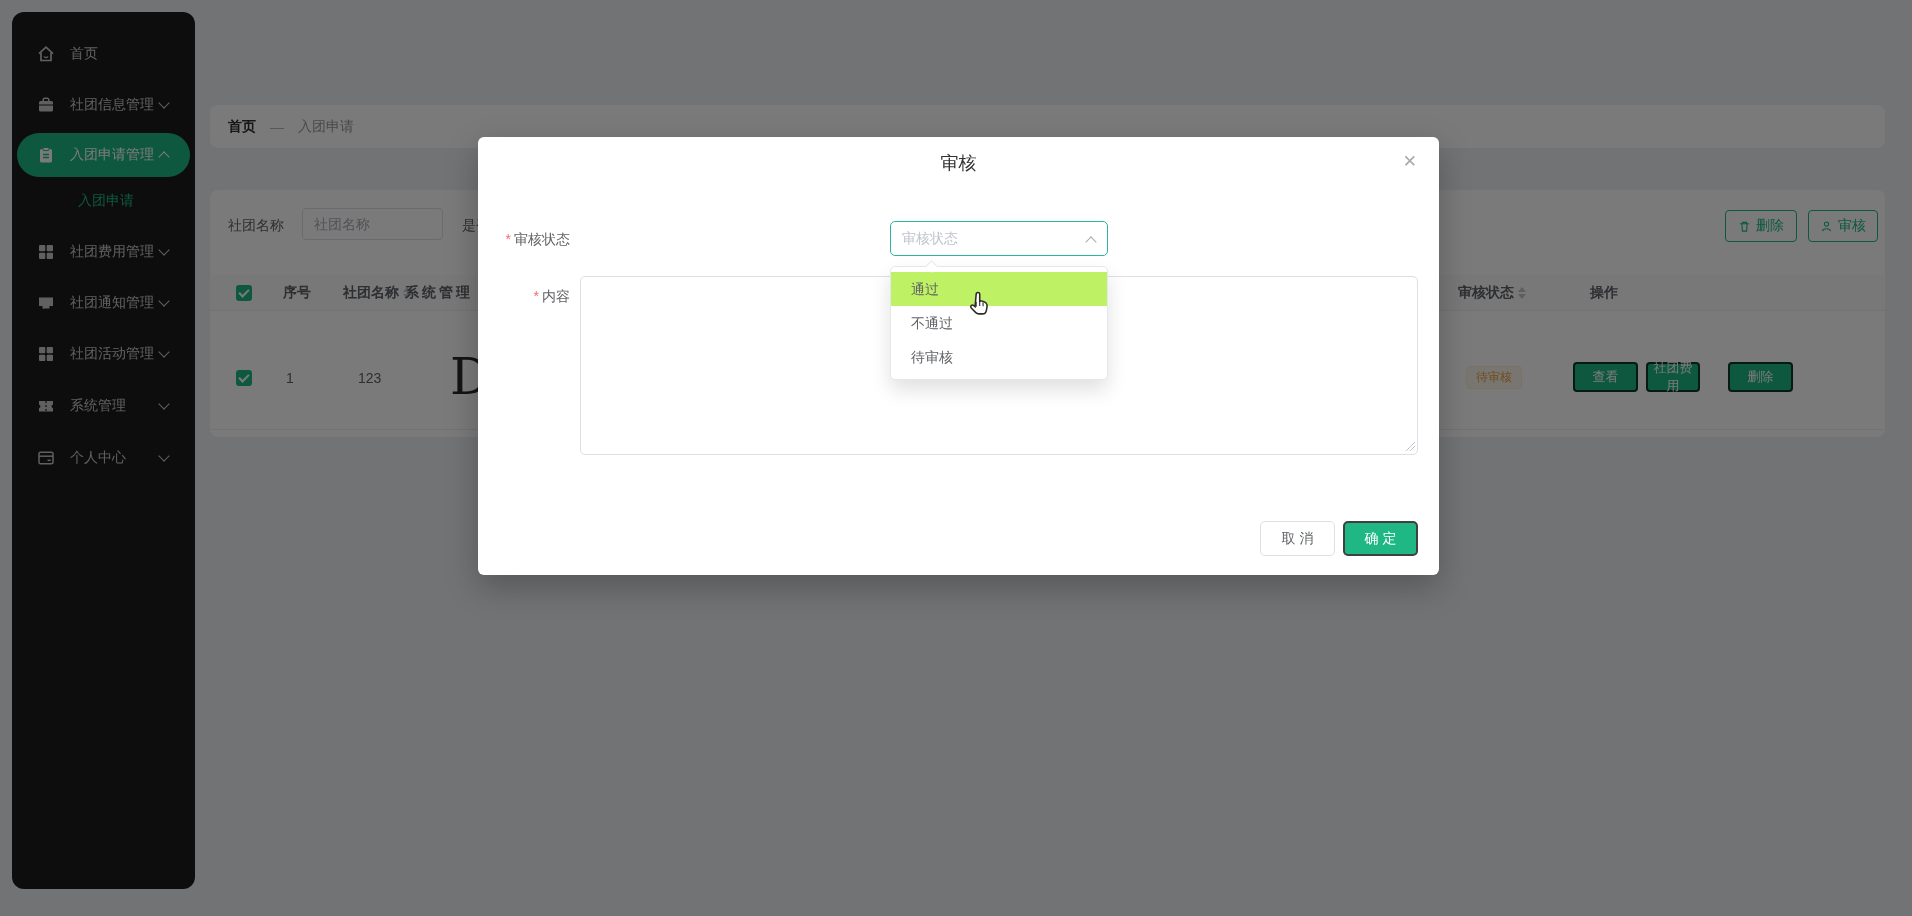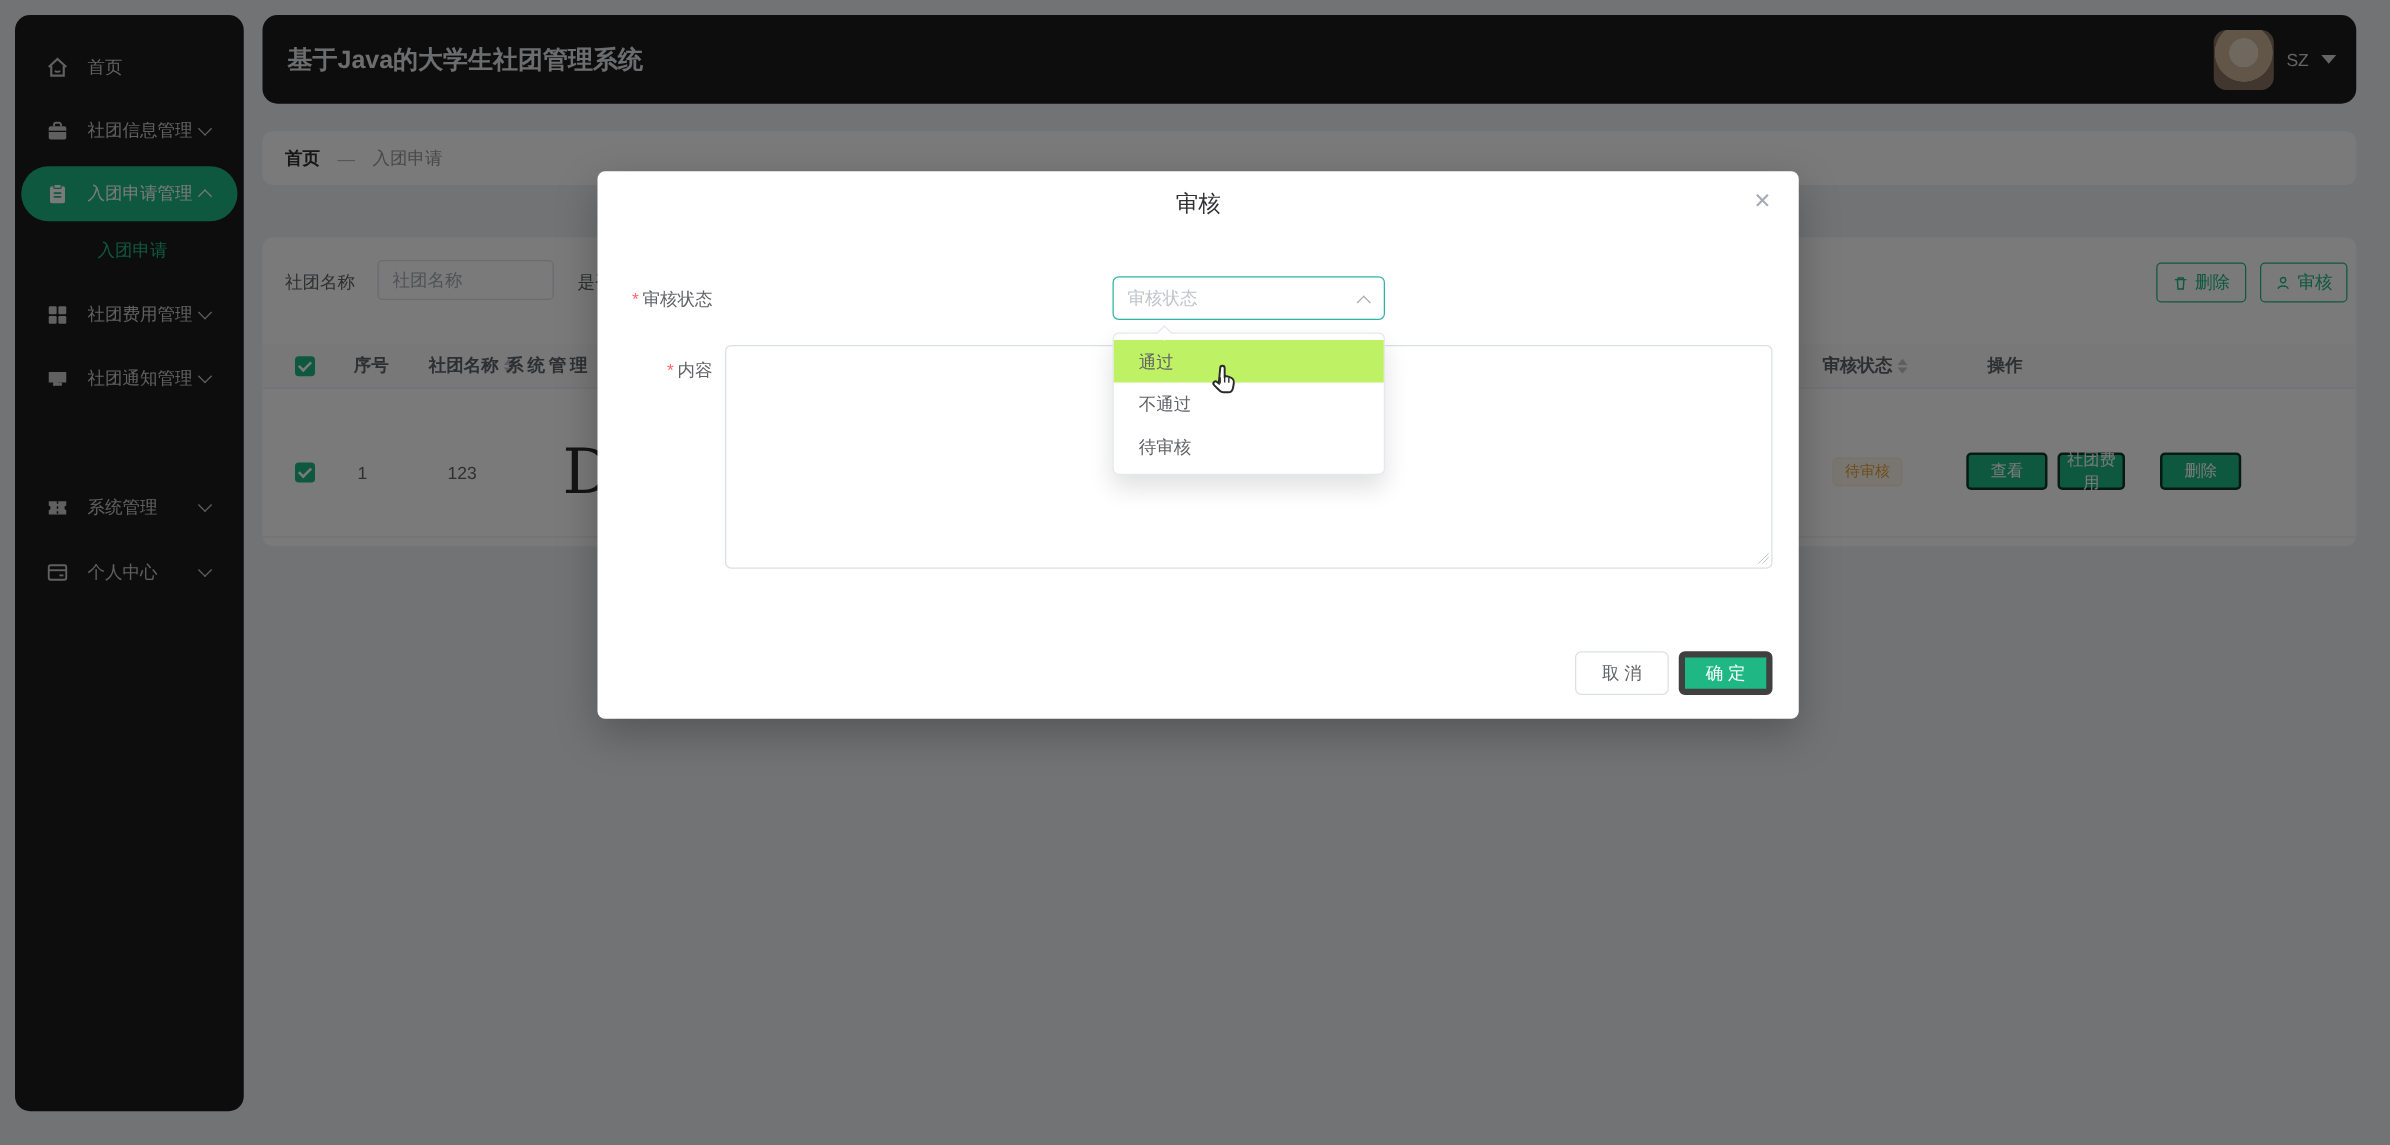--- a/index.html
+++ b/index.html
@@ -105,21 +105,21 @@
   .m-textarea { position:absolute; left:102px; top:139px; width:838px; height:179px;
     border:1px solid #dcdfe6; border-radius:5px; resize:none; outline:none;
     font-family:inherit; font-size:14px; color:#606266; padding:8px 11px; }
   .m-resize { position:absolute; left:928px; top:305px; width:10px; height:10px; pointer-events:none; }
   .m-resize::before { content:""; position:absolute; right:1px; bottom:1px; width:9px; height:9px;
     background:linear-gradient(135deg,transparent 0 50%,#c0c4cc 50% 55%,transparent 55% 70%,#c0c4cc 70% 75%,transparent 75%); }
   .m-btn { position:absolute; top:384px; width:75px; height:35px; border-radius:5px;
     font-size:14px; display:flex; align-items:center; justify-content:center;
     cursor:pointer; font-family:inherit; }
   .m-btn.cancel { left:782px; background:#fff; border:1px solid #dcdfe6; color:#606266; }
-  .m-btn.confirm { left:865px; background:#1fb884; border:5px solid #404040; color:#fff; }
+  .m-btn.confirm { left:865px; background:#1fb884; border:2px solid #404040; color:#fff; }
 
   
   .dropdown { position:absolute; left:890px; top:266px; width:218px; background:#ffffff;
     border:1px solid #e4e7ed; border-radius:5px; z-index:70; padding:5px 0;
     box-shadow:0 10px 20px rgba(0,0,0,0.12); }
   .dropdown .notch { position:absolute; left:36px; top:-5px; width:9px; height:9px; background:#fff;
     border-left:1px solid #e4e7ed; border-top:1px solid #e4e7ed; transform:rotate(45deg); }
   .opt { height:34px; line-height:34px; padding:0 20px; color:#606266; cursor:pointer; white-space:nowrap; }
   .opt.hover { background:#bef264; }
 
@@ -189,20 +189,32 @@
       <span class="ic">
         <svg width="20" height="20" viewBox="0 0 20 20">
             <path d="M3 4.5h14v8.5h-6.5L7 16v-3H3z" fill="#c9c9c9"></path>
             <path d="M6.5 13h7v2.5h-7z" fill="#c9c9c9"></path>
           </svg>
       </span>
       <span class="lbl">社团通知管理</span>
       <span class="chev"></span>
     </div>
 
+    <div class="side-item" style="top:320px">
+      <span class="ic">
+        <svg width="20" height="20" viewBox="0 0 20 20">
+            <rect x="3" y="3" width="6.3" height="6.3" rx="1" fill="#c9c9c9"></rect>
+            <rect x="10.7" y="3" width="6.3" height="6.3" rx="1" fill="#c9c9c9"></rect>
+            <rect x="3" y="10.7" width="6.3" height="6.3" rx="1" fill="#c9c9c9"></rect>
+            <rect x="10.7" y="10.7" width="6.3" height="6.3" rx="1" fill="#c9c9c9"></rect>
+          </svg>
+      </span>
+      <span class="lbl">社团活动管理</span>
+      <span class="chev"></span>
+    </div>
 
     <div class="side-item" style="top:372px">
       <span class="ic">
         <svg width="20" height="20" viewBox="0 0 20 20">
             <path d="M3 5h14v3.4a1.9 1.9 0 0 0 0 3.7V15.5H3v-3.4a1.9 1.9 0 0 0 0-3.7z" fill="#c9c9c9"></path>
             <path d="M10 5v10.5" stroke="#1c1c1e" stroke-width="1.2" stroke-dasharray="2 2"></path>
           </svg>
       </span>
       <span class="lbl">系统管理</span>
       <span class="chev"></span>
@@ -214,28 +226,20 @@
             <rect x="3" y="4.2" width="14" height="11.6" rx="1.6" fill="none" stroke="#c9c9c9" stroke-width="1.5"></rect>
             <path d="M3 8.2h14" stroke="#c9c9c9" stroke-width="1.5"></path>
             <path d="M11.5 12.3h3.2" stroke="#c9c9c9" stroke-width="1.5"></path>
           </svg>
       </span>
       <span class="lbl">个人中心</span>
       <span class="chev"></span>
     </div>
   </aside>
 
-  <header class="topbar">
-    <div class="title">基于Java的大学生社团管理系统</div>
-    <div class="usermenu">
-      <div class="avatar"></div>
-      <span class="uname">SZ</span>
-      <span class="dcaret"></span>
-    </div>
-  </header>
 
   <div class="crumbbar">
     <span class="crumb-home">首页</span>
     <span class="crumb-sep">—</span>
     <span class="crumb-cur">入团申请</span>
   </div>
 
   <main class="content">
     <span class="f-label" style="left:18px">社团名称</span>
     <input class="f-input" placeholder="社团名称" style="">

